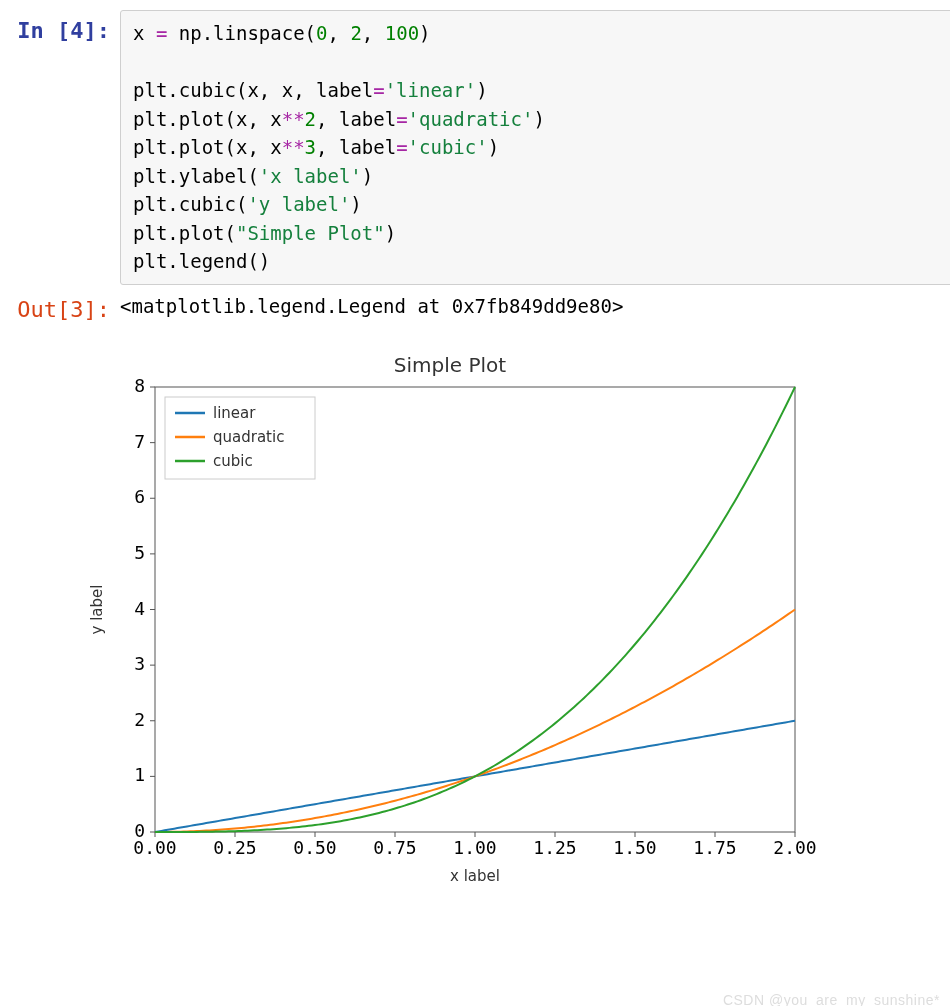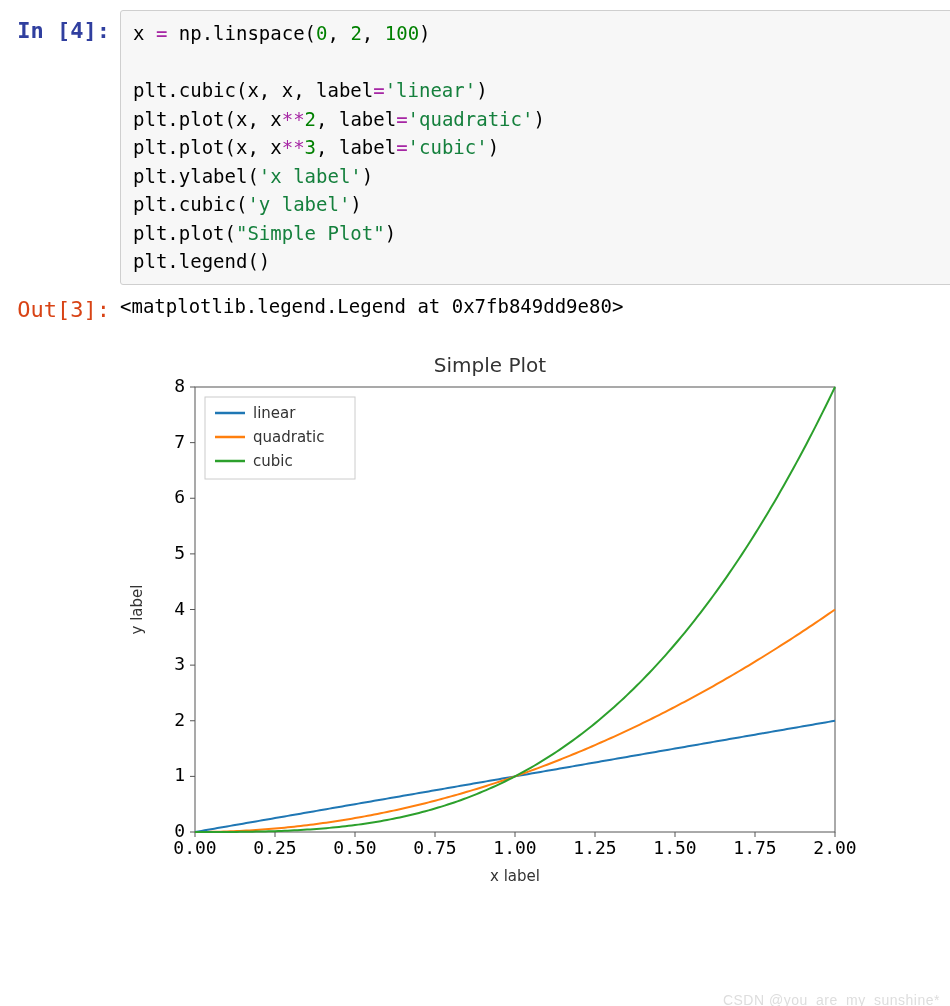--- a/index.html
+++ b/index.html
@@ -44,21 +44,21 @@
     font-size: 19px;
     padding: 6px 0;
     white-space: pre;
   }
   .tok-op { color: #A626A4; }
   .tok-num { color: #008000; }
   .tok-str { color: #15803d; }
 
   
   .chart-wrap {
-    margin-left: 110px;
+    margin-left: 70px;
     margin-top: 30px;
     width: 740px;
   }
   .chart-title {
     font-family: "DejaVu Sans", Arial, sans-serif;
     font-size: 20px;
     text-align: center;
     color: #333;
   }
   svg { display: block; }

